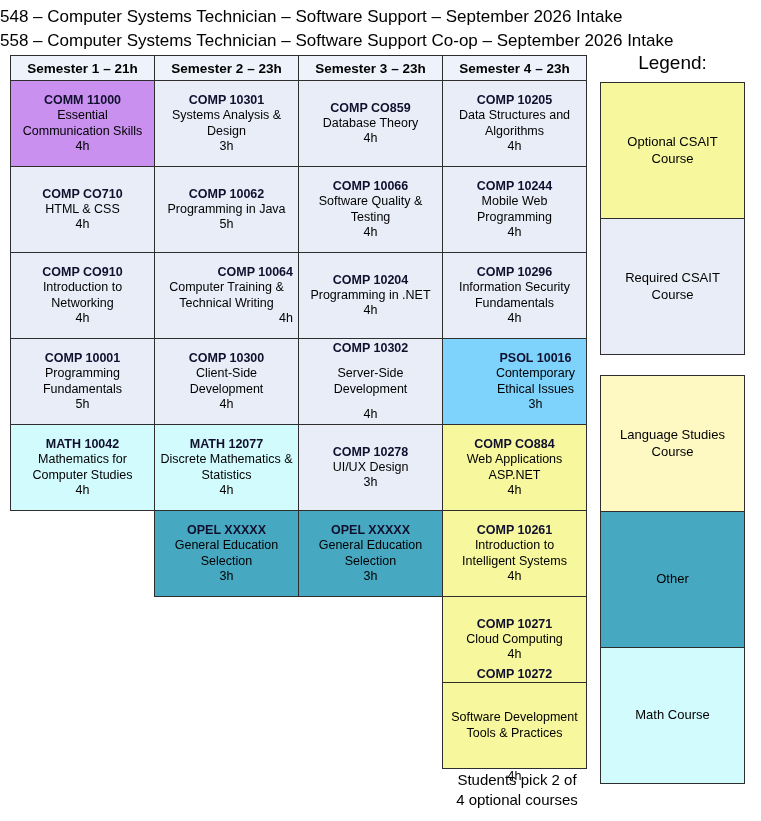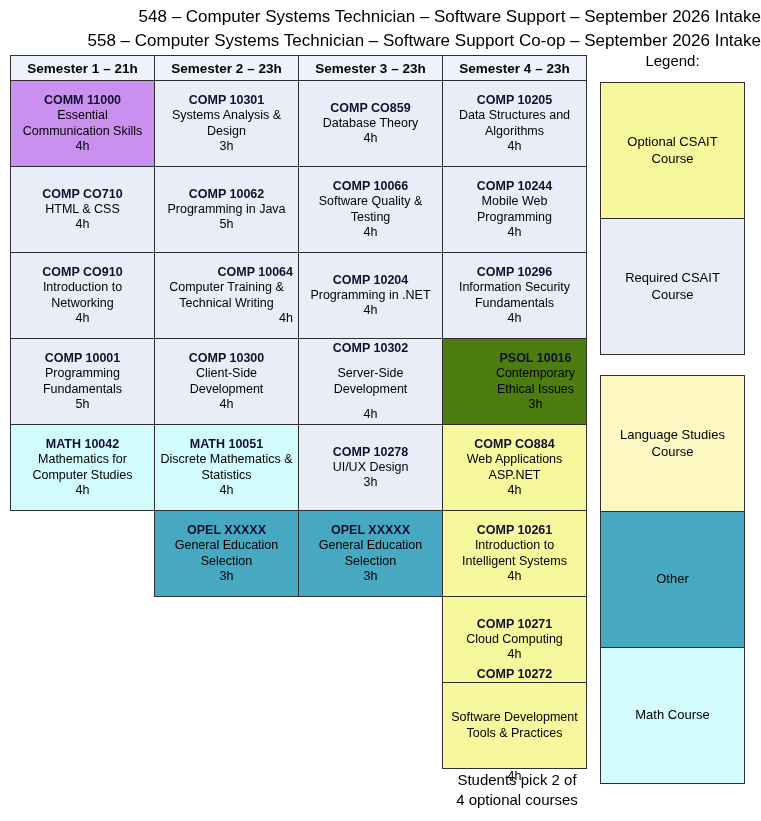--- a/index.html
+++ b/index.html
@@ -6,21 +6,21 @@
   body {
     width: 761px; height: 821px;
     background: #ffffff;
     font-family: "Liberation Sans", sans-serif;
     color: #000000;
     position: relative;
     overflow: hidden;
   }
   .titles {
     position: absolute; top: 5px; left: 0; width: 761px;
-    text-align: right; font-size: 17px; line-height: 24px; color: #000;
+    text-align: left; font-size: 17px; line-height: 24px; color: #000;
   }
   .grid {
     position: absolute; left: 10px; top: 55px;
     display: flex; align-items: flex-start;
   }
   .sem-col { width: 145px; display: flex; flex-direction: column; }
   .sem-col + .sem-col { margin-left: -1px; }
   .head-cell {
     box-sizing: border-box; height: 26px; width: 145px;
     border: 1px solid #2e2e2e; background: #eef2fa;
@@ -31,21 +31,21 @@
     box-sizing: border-box; height: 87px; width: 145px;
     border: 1px solid #2e2e2e; margin-top: -1px;
     display: flex; flex-direction: column; align-items: center; justify-content: center;
     text-align: center; font-size: 12.5px; line-height: 1.22;
     padding: 2px 5px;
   }
   .code { font-weight: bold; color: #10102e; }
   .cname, .hours { color: #000; }
   .legend-title {
     position: absolute; left: 600px; top: 52px; width: 145px;
-    text-align: center; font-size: 15px;
+    text-align: center; font-size: 19px;
   }
   .legend-box {
     position: absolute; left: 600px; top: 82px;
     display: flex; flex-direction: column;
   }
   .legend-cell {
     box-sizing: border-box; width: 145px; height: 137px;
     border: 1px solid #2e2e2e; margin-top: -1px;
     display: flex; align-items: center; justify-content: center;
     text-align: center; font-size: 13px; line-height: 1.3;
@@ -110,21 +110,21 @@
         <div class="code">COMP 10064</div>
         <div class="cname">Computer Training &amp; Technical Writing</div>
         <div class="hours">4h</div>
       </div>
       <div class="course-cell" style="background: rgb(233, 237, 248);">
         <div class="code">COMP 10300</div>
         <div class="cname">Client-Side Development</div>
         <div class="hours">4h</div>
       </div>
       <div class="course-cell" style="background: rgb(210, 251, 253);">
-        <div class="code">MATH 10051</div>
+        <div class="code">MATH 12077</div>
         <div class="cname">Discrete Mathematics &amp; Statistics</div>
         <div class="hours">4h</div>
       </div>
       <div class="course-cell" style="background: rgb(71, 168, 194);">
         <div class="code">OPEL XXXXX</div>
         <div class="cname">General Education Selection</div>
         <div class="hours">3h</div>
       </div>
     </div>
     <div class="sem-col">
@@ -170,21 +170,21 @@
       <div class="course-cell" style="background: rgb(233, 237, 248);">
         <div class="code">COMP 10244</div>
         <div class="cname">Mobile Web Programming</div>
         <div class="hours">4h</div>
       </div>
       <div class="course-cell" style="background: rgb(233, 237, 248);">
         <div class="code">COMP 10296</div>
         <div class="cname">Information Security Fundamentals</div>
         <div class="hours">4h</div>
       </div>
-      <div class="course-cell" style="background: #4d7c0f; padding-left: 47px;">
+      <div class="course-cell" style="background: #7dd3fc; padding-left: 47px;">
         <div class="code">PSOL 10016</div>
         <div class="cname">Contemporary Ethical Issues</div>
         <div class="hours">3h</div>
       </div>
       <div class="course-cell" style="background: rgb(247, 247, 157);">
         <div class="code">COMP CO884</div>
         <div class="cname">Web Applications ASP.NET</div>
         <div class="hours">4h</div>
       </div>
       <div class="course-cell" style="background: rgb(247, 247, 157);">

